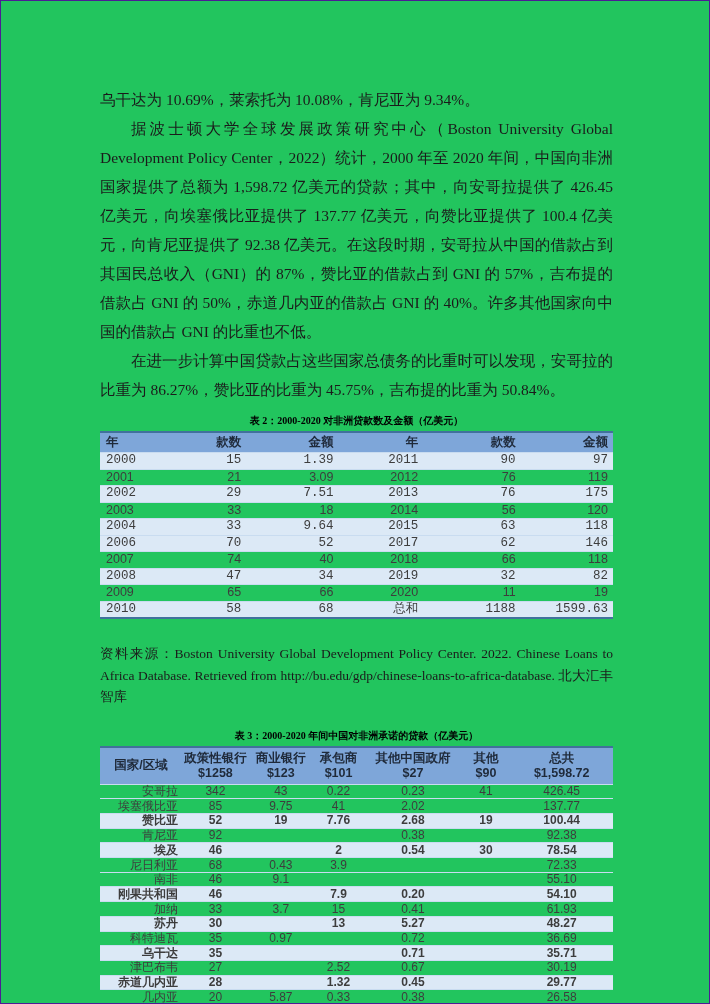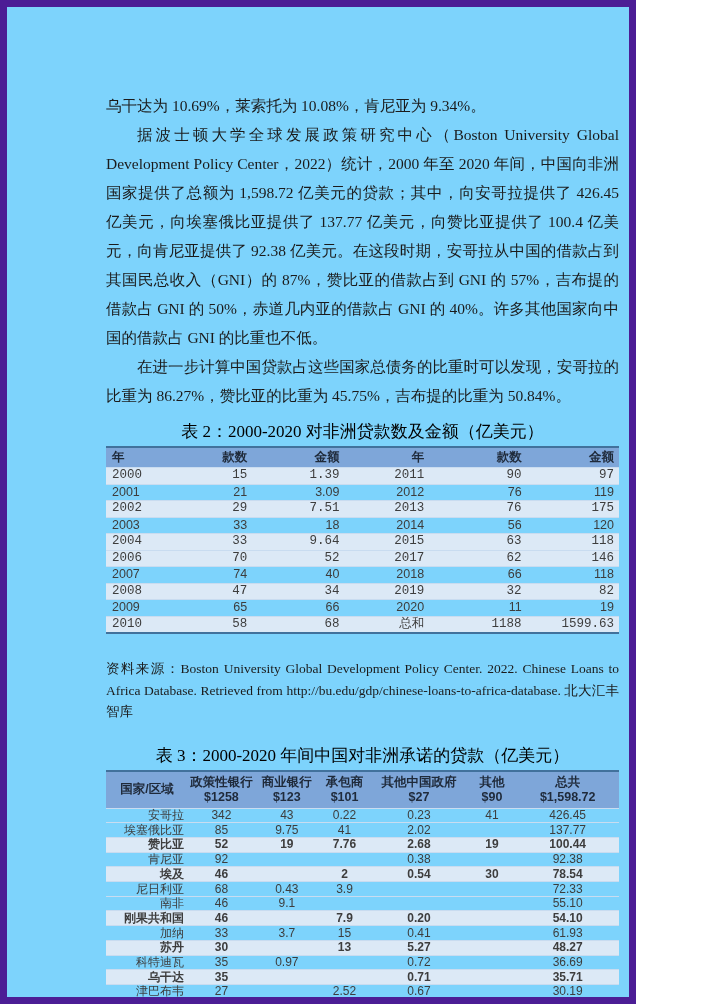--- a/index.html
+++ b/index.html
@@ -1,22 +1,22 @@
 <!DOCTYPE html>
 <html><head>
 <meta charset="utf-8">
 <style>
   * { margin: 0; padding: 0; box-sizing: border-box; }
   html, body { background: #ffffff; }
   .page {
     position: relative;
-    width: 636px;
+    width: 710px;
     height: 1004px;
-    background: #7dd3fc;
-    border: 7px solid #4c1d95;
+    background: #22c55e;
+    border: 1px solid #4c1d95;
     overflow: hidden;
     font-family: "Liberation Serif", "DejaVu Serif", serif;
     color: #1b1b1b;
   }
   .content {
     position: absolute;
     left: 99px;
     top: 84px;
     width: 513px;
   }
@@ -25,22 +25,22 @@
     line-height: 29px;
     text-align: justify;
     color: #1b1b1b;
   }
   .para.indent { text-indent: 2em; }
 
   .table-title {
     margin-top: 10px;
     margin-bottom: 3px;
     text-align: center;
-    font-weight: normal;
-    font-size: 17px;
+    font-weight: bold;
+    font-size: 10px;
     color: #000000;
     font-family: "Liberation Serif", "DejaVu Serif", serif;
   }
 
   table {
     width: 100%;
     border-collapse: collapse;
     table-layout: fixed;
     font-family: "Liberation Sans", "DejaVu Sans", sans-serif;
     color: #3d3d3d;

